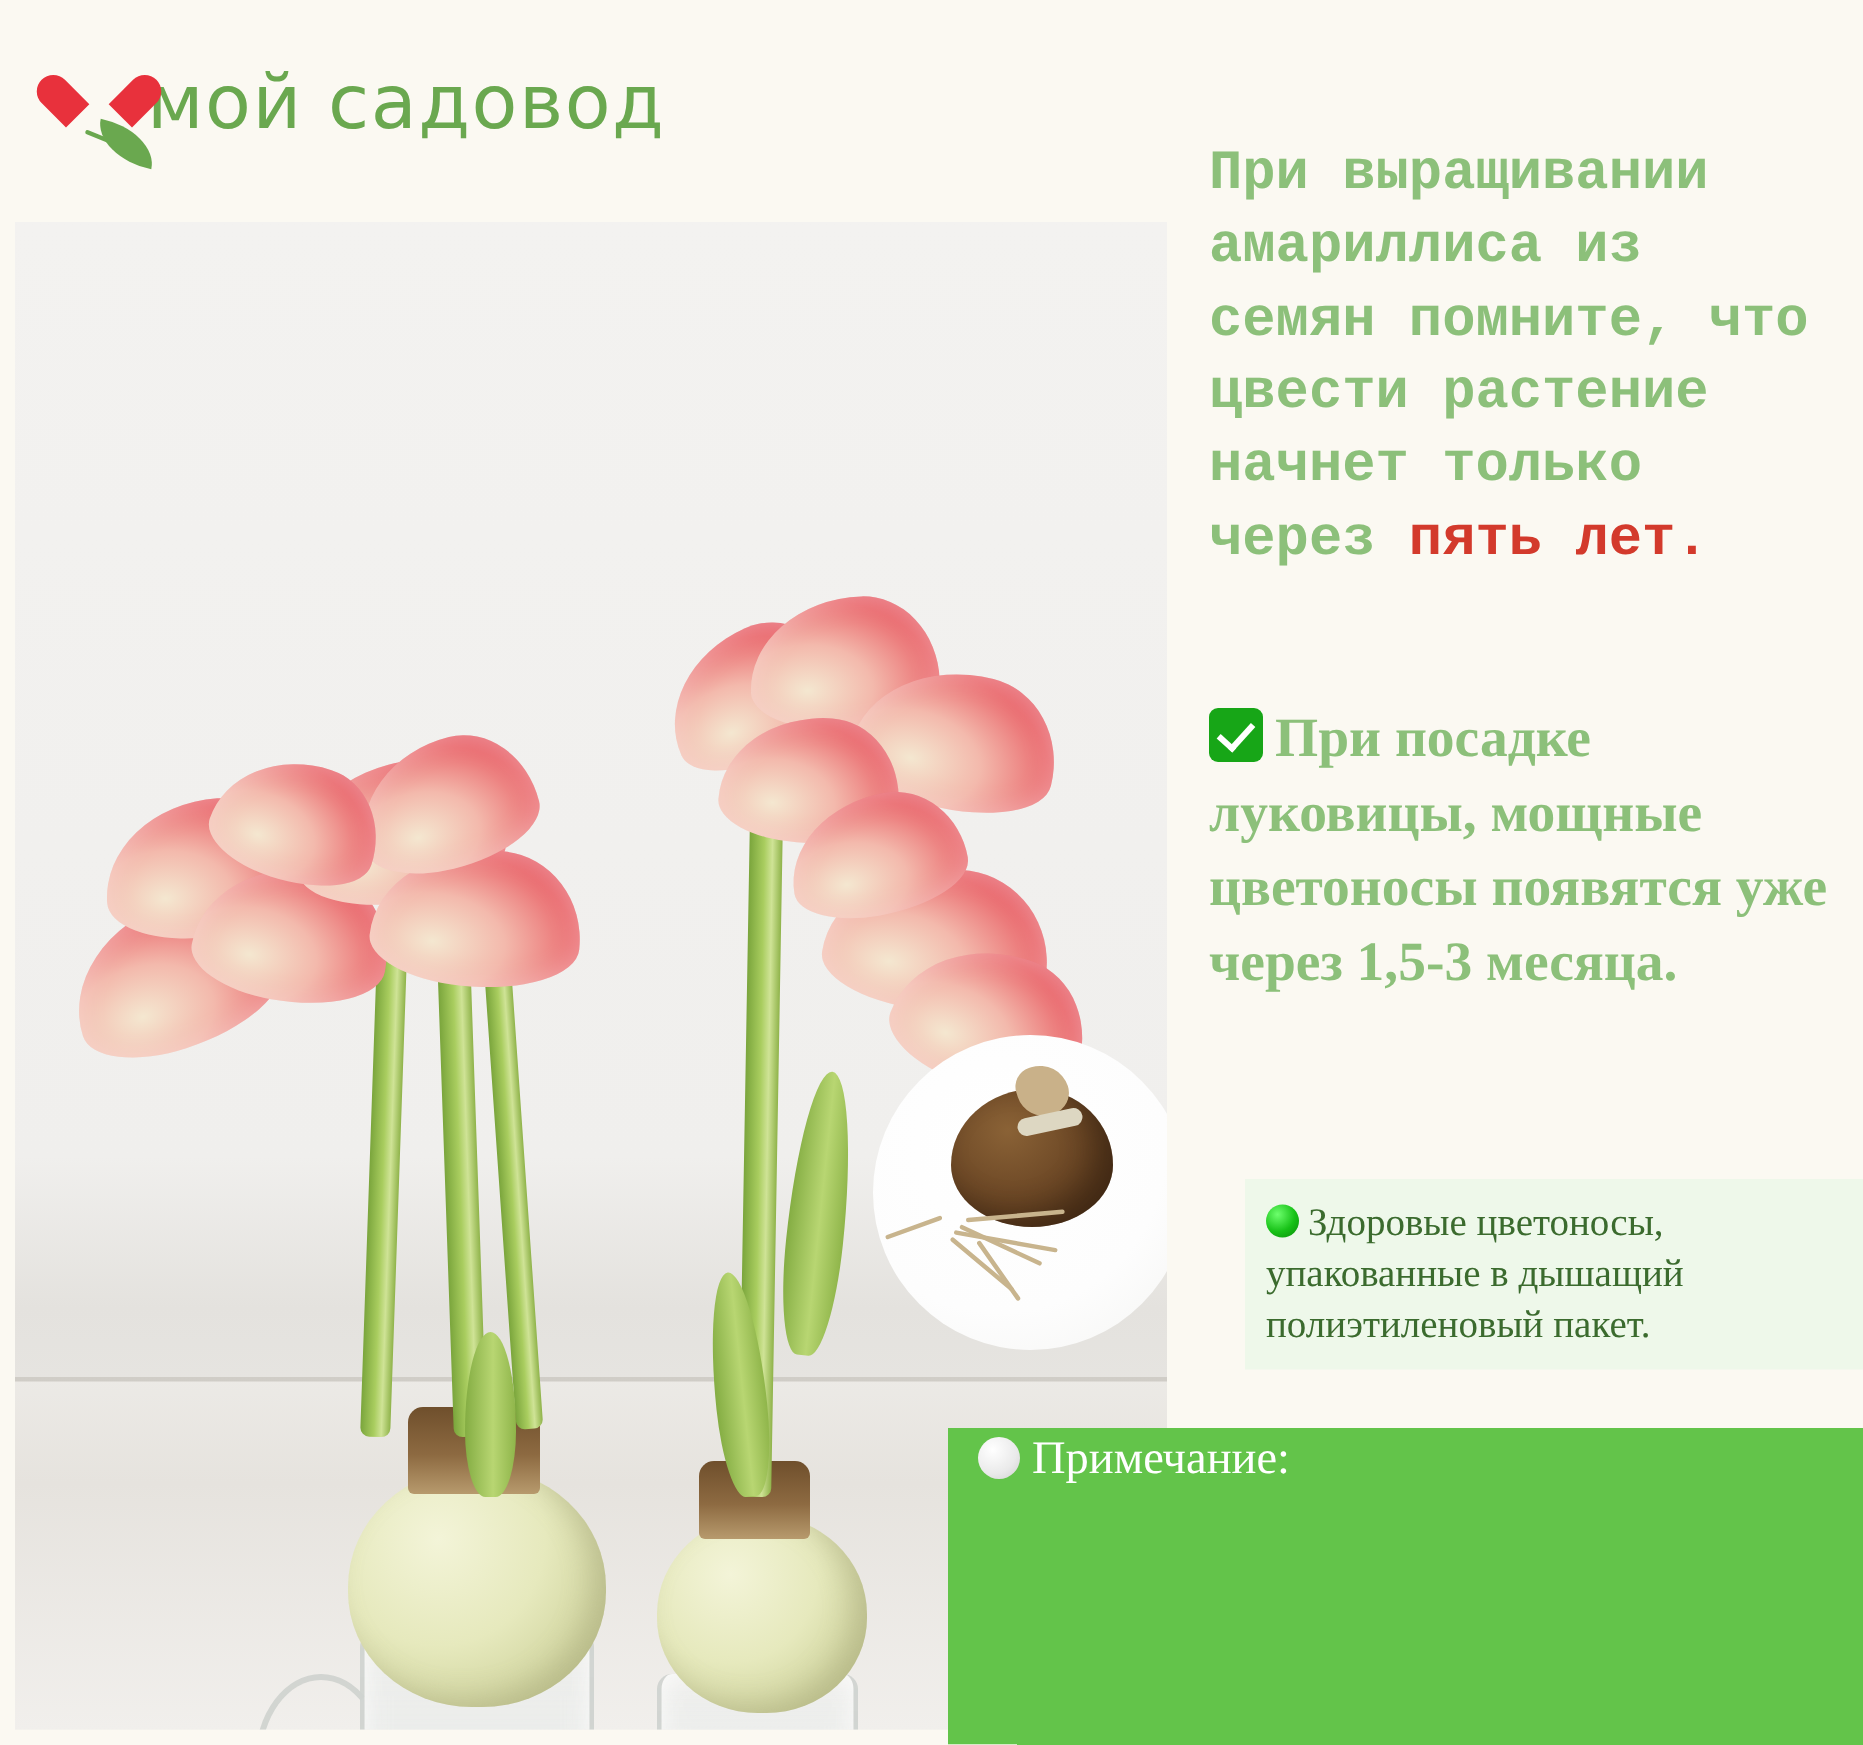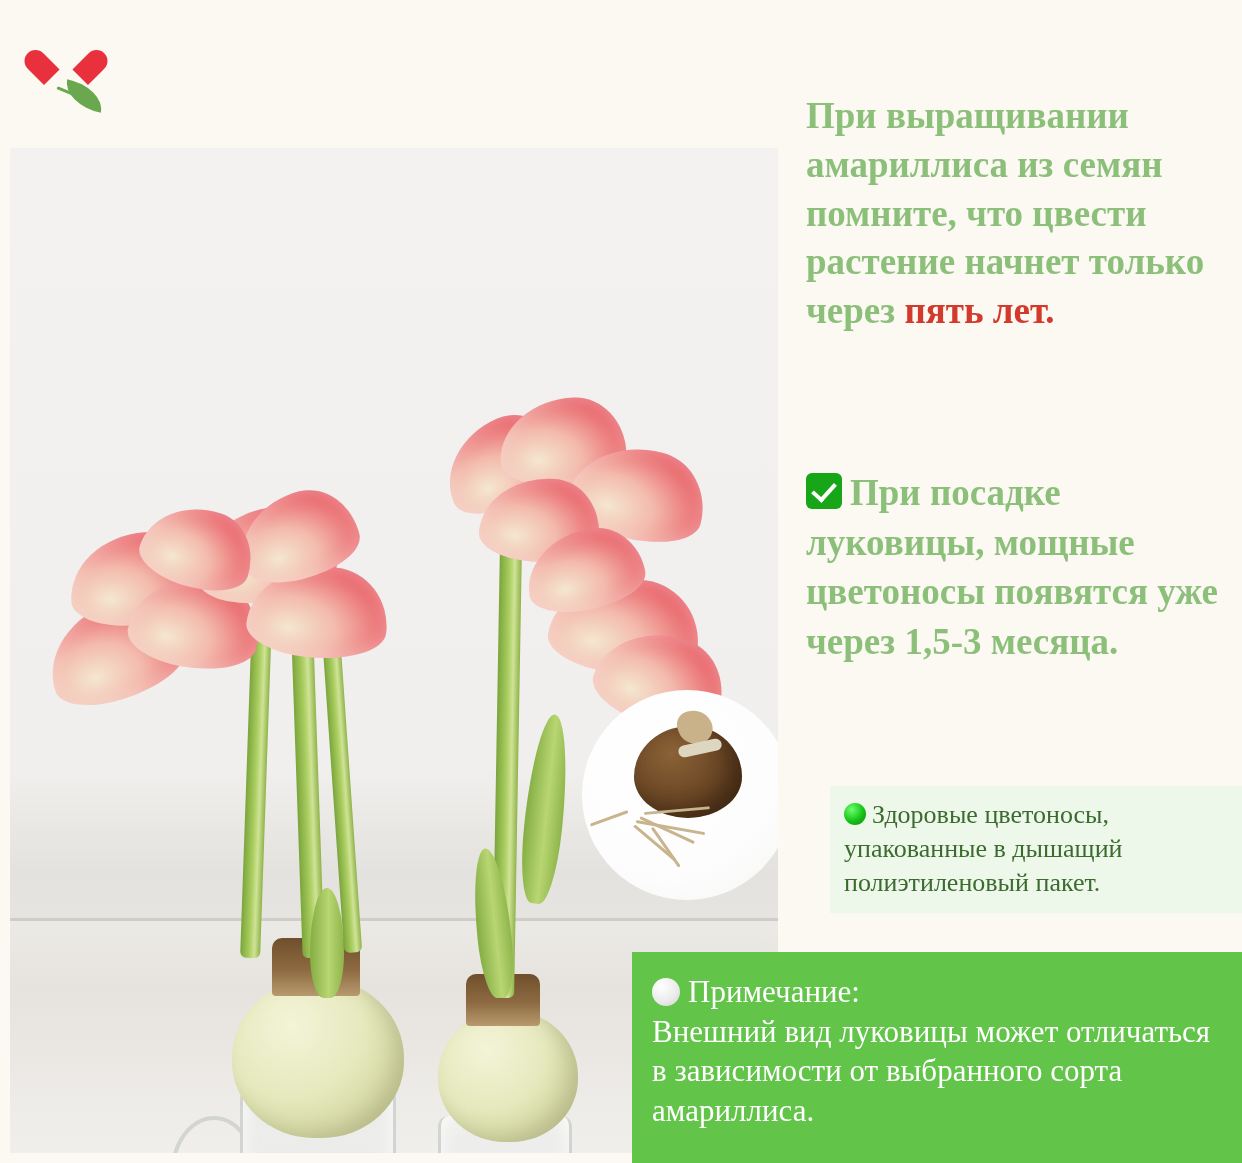--- a/index.html
+++ b/index.html
@@ -217,20 +217,21 @@
   
   .rtext {
     position: absolute;
     left: 806px;
     top: 92px;
     width: 420px;
     font-size: 37px;
     line-height: 1.32;
     color: #8cc07a;
     font-weight: 700;
+    font-family: Liberation Mono, monospace;
   }
   .rtext .accent {
     color: #d33a2c;
   }
 
   .block2 {
     position: absolute;
     left: 806px;
     top: 468px;
     width: 428px;
@@ -283,21 +284,21 @@
   }
 
   .note-band {
     position: absolute;
     left: 632px;
     top: 952px;
     width: 610px;
     height: 211px;
     background: #63c44a;
     color: #ffffff;
-    padding: 20px 18px 0 20px;
+    padding: 0 18px 0 20px;
     box-sizing: border-box;
     font-size: 31px;
     line-height: 1.28;
   }
   .dot-white {
     display: inline-block;
     width: 28px;
     height: 28px;
     border-radius: 50%;
     background: radial-gradient(circle at 35% 30%, #ffffff 0%, #eaeaea 60%, #cfcfcf 100%);
@@ -310,20 +311,21 @@
 </style>
 </head>
 <body>
 
 <div class="logo">
   <span class="logo-heart">
     <span class="h"></span>
     <span class="logo-leaf-stem"></span>
     <span class="logo-leaf"></span>
   </span>
+  <span class="logo-text">мой садовод</span>
 </div>
 
 <div class="photo">
   <div class="tabletop"></div>
 
   <div class="jar-handle" style="left:160px; top:968px; width:80px; height:110px; border-right-color:transparent;"></div>
   <div class="jar" style="left:230px; top:940px; width:150px; height:160px;"></div>
   <div class="bulb" style="left:222px; top:830px; width:172px; height:160px;"></div>
   <div class="bulb-neck" style="left:262px; top:790px; width:88px; height:58px;"></div>
 
@@ -380,14 +382,13 @@
 <div class="block2">
   <span class="check-ico"></span><span>При посадке луковицы, мощные цветоносы появятся уже через 1,5-3 месяца.</span>
 </div>
 
 <div class="note-green">
   <span class="dot-green"></span><span>Здоровые цветоносы, упакованные в дышащий полиэтиленовый пакет.</span>
 </div>
 
 <div class="note-band">
   <span class="dot-white"></span><span class="title">Примечание:</span>
-  <div>Внешний вид луковицы может отличаться в зависимости от выбранного сорта амариллиса.</div>
 </div>
 
 </body></html>

